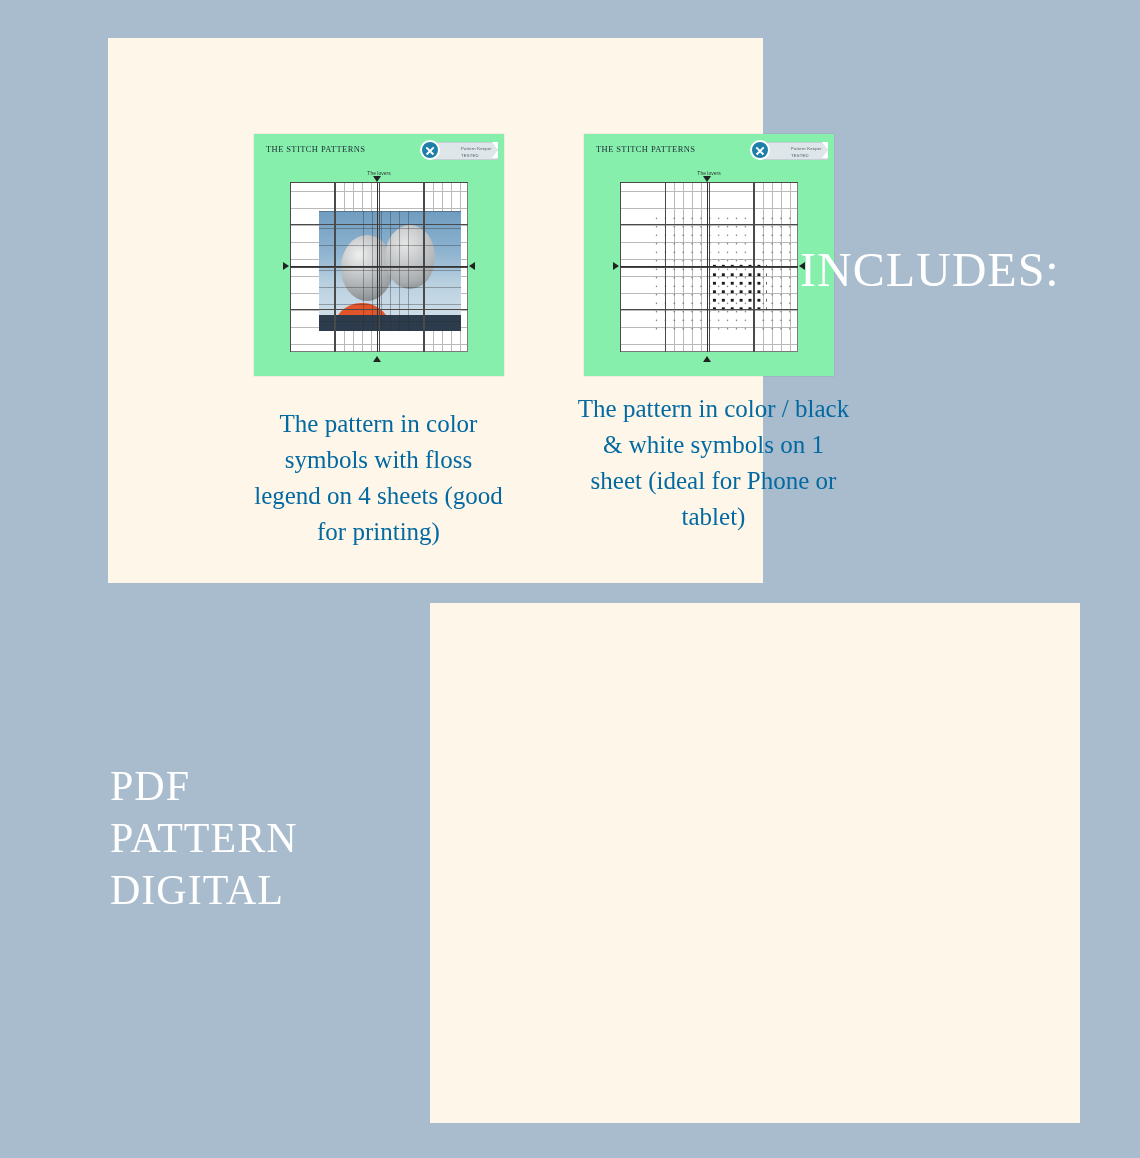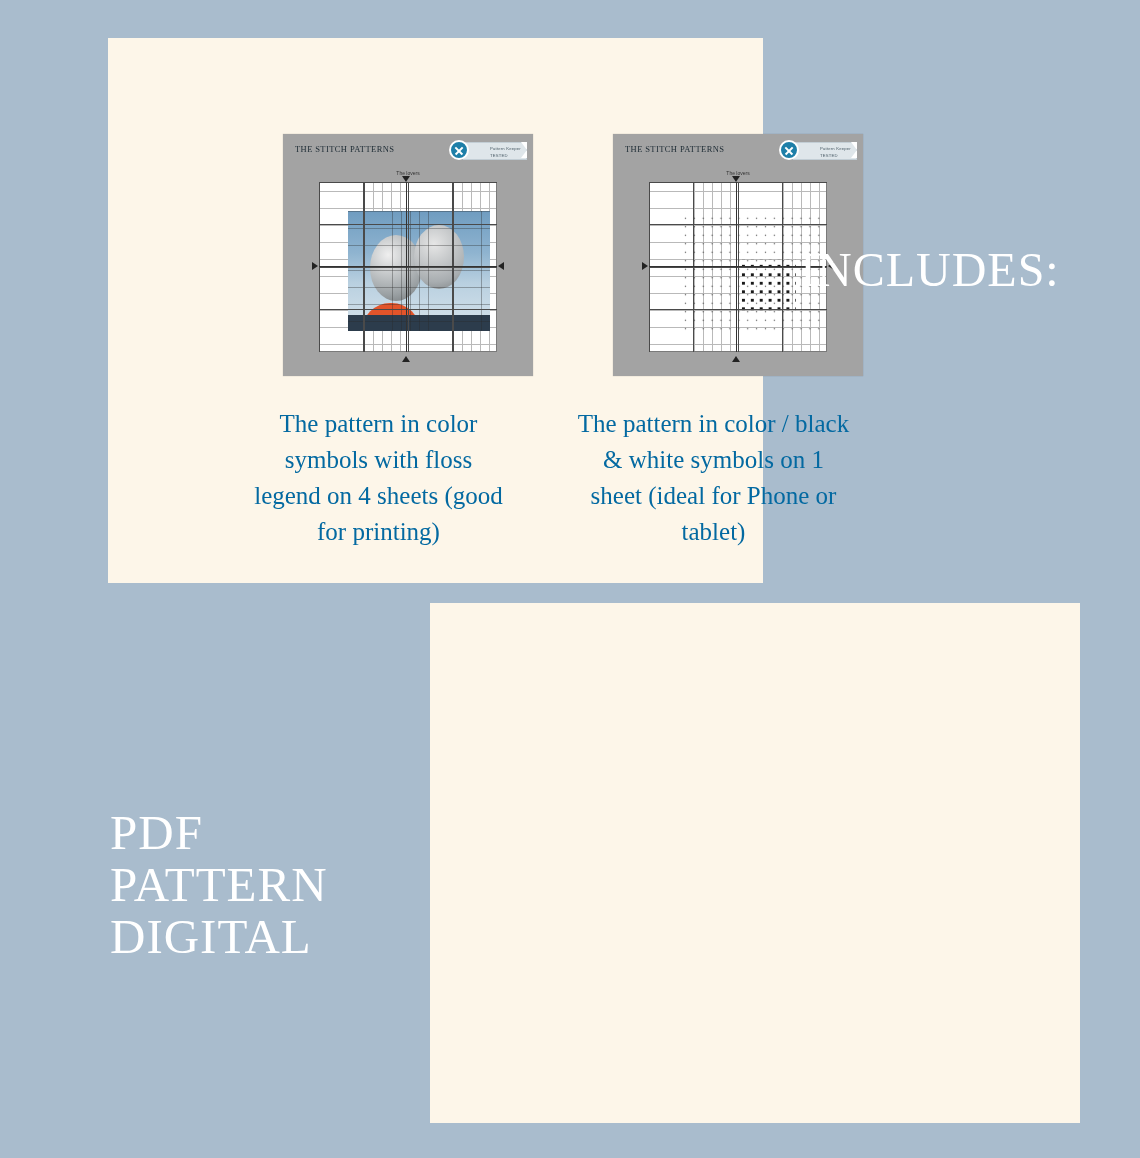--- a/index.html
+++ b/index.html
@@ -43,45 +43,43 @@
   #includes-heading {
     left: 800px;
     top: 243px;
     font-size: 48px;
     line-height: 54px;
     white-space: nowrap;
   }
   #pdf-heading {
     left: 110px;
     top: 760px;
-    font-size: 49px;
+    font-size: 42px;
     line-height: 52px;
-    margin-top: 47px;
   }
   #pdf-heading div { white-space: nowrap; }
 
   
   .caption {
     position: absolute;
     text-align: center;
     color: #0369a1;
     font-family: Liberation Serif, serif;
     font-size: 25px;
     line-height: 36px;
   }
   #caption-1 { left: 143px; top: 368px; width: 255px; }
-  #caption-2 { left: 468px; top: 368px; width: 275px; }
+  #caption-2 { left: 468px; top: 353px; width: 275px; }
 
   
   .sheet {
     position: absolute;
-    background: #a3a3a3;
+    background: #86efac;
     box-shadow: 0 0 1px rgba(0,0,0,0.25);
     overflow: hidden;
-    margin-left: 29px;
   }
   #sheet-1 { left: 146px; top: 96px; width: 250px; height: 242px; }
   #sheet-2 { left: 476px; top: 96px; width: 250px; height: 242px; }
 
   .sheet-title {
     position: absolute;
     left: 12px;
     top: 10px;
     font-family: "Liberation Serif", serif;
     font-size: 8.5px;

